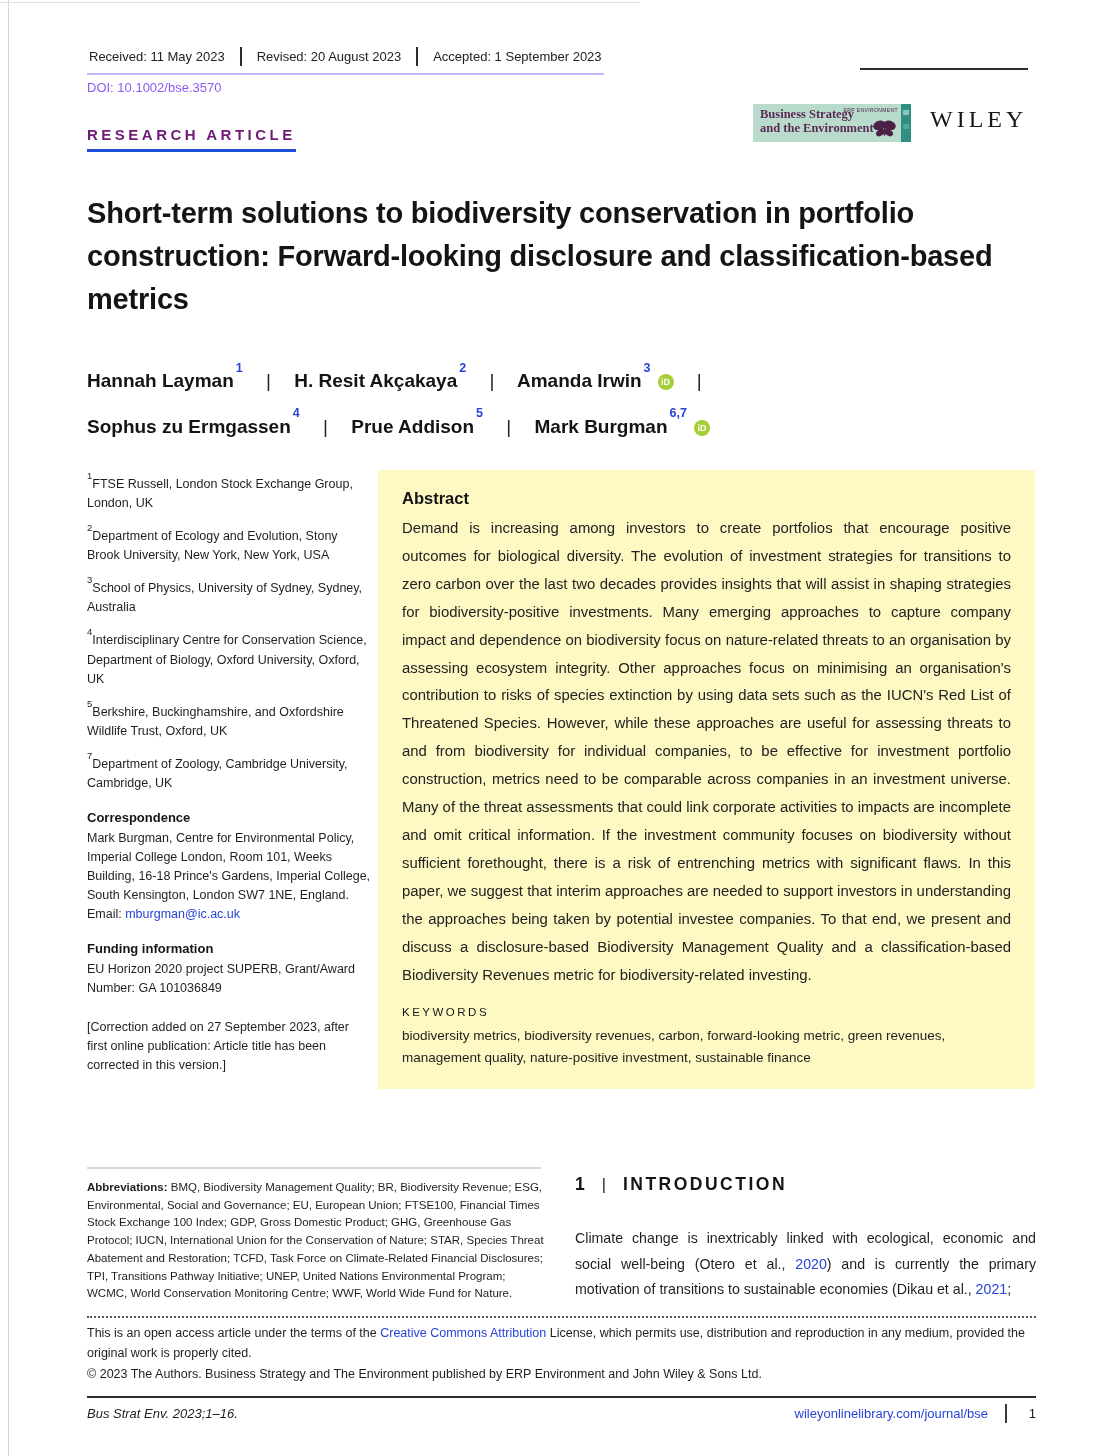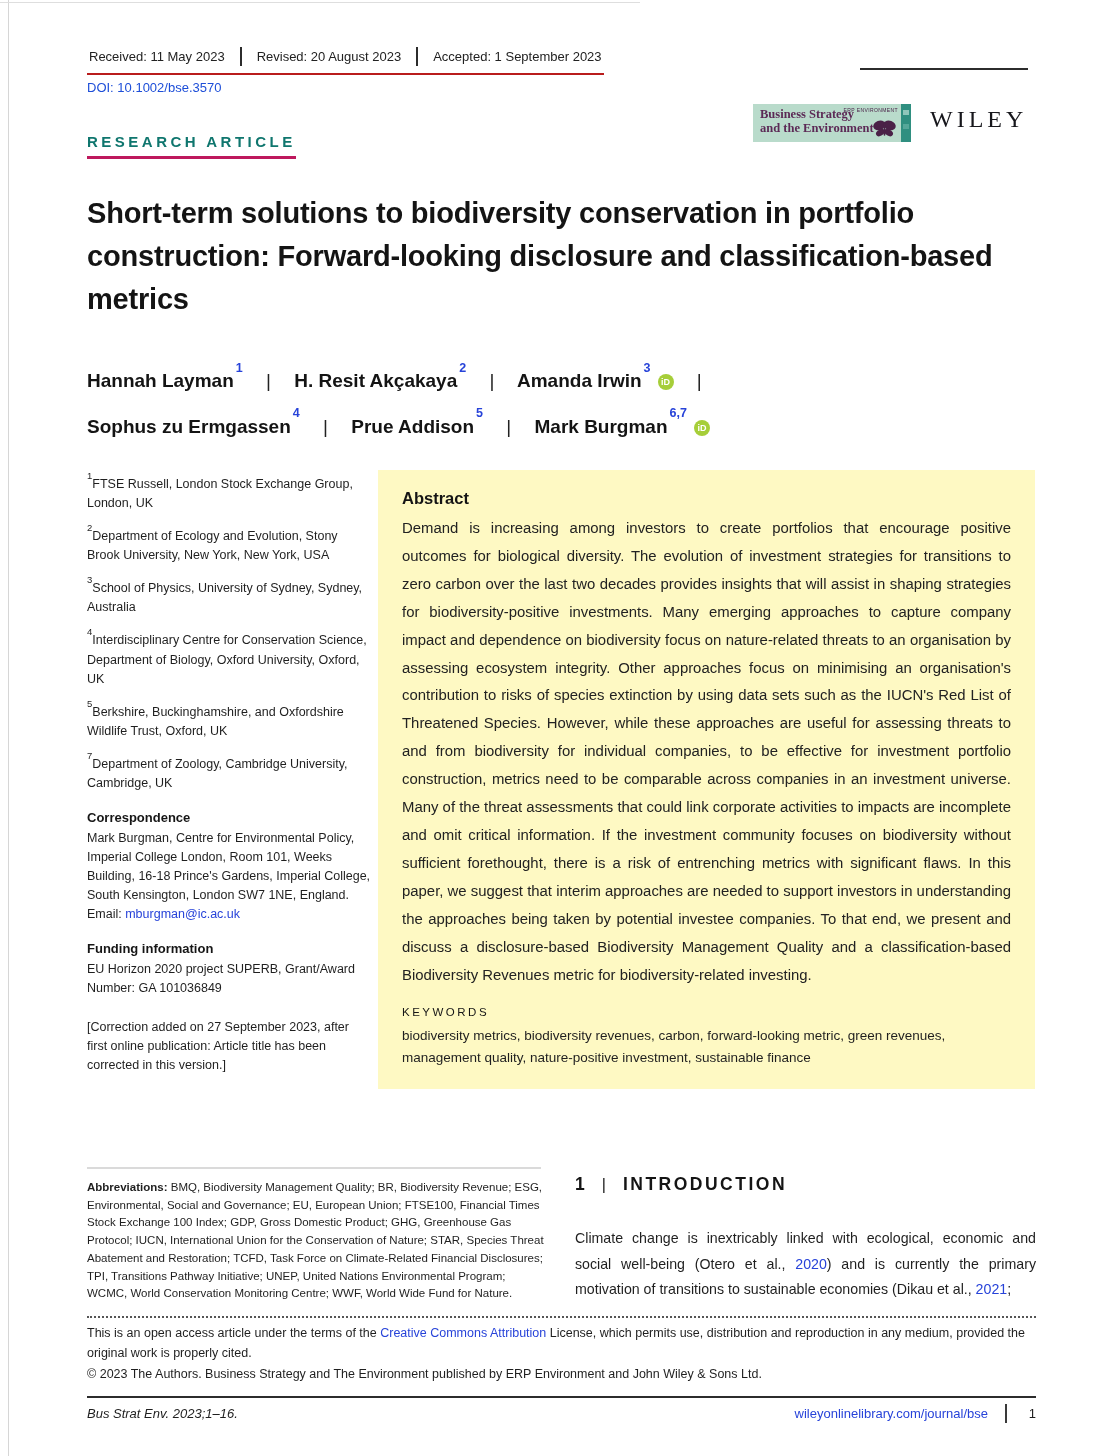--- a/index.html
+++ b/index.html
@@ -7,30 +7,30 @@
   .page {
     position:relative; width:1112px; height:1456px; background:#fff;
     font-family:"Liberation Sans", sans-serif; color:#1d1d1f; overflow:hidden;
   }
   .edge-left { position:absolute; left:8px; top:0; width:1px; height:100%; background:#d6d6d6; }
   .edge-top { position:absolute; left:0; top:2px; width:640px; height:1px; background:#dedede; }
 
   
   .hdr-dates {
     position:absolute; left:87px; top:47px; display:inline-flex; align-items:center;
-    border-bottom:2px solid #b91c1c; padding-bottom:7px; font-size:13px; color:#222;
+    border-bottom:2px solid #c4b5fd; padding-bottom:7px; font-size:13px; color:#222;
   }
   .hdr-dates .cell { padding:0 2px; }
   .hdr-dates .vdiv { width:2px; height:19px; background:#2c2c2c; margin:0 13px; }
   .hdr-rule-right { position:absolute; left:860px; top:68px; width:168px; height:2px; background:#2c2c2c; }
-  .doi { position:absolute; left:87px; top:80px; font-size:13px; color:#1d4ed8;text-align:center; }
+  .doi { position:absolute; left:87px; top:80px; font-size:13px; color:#8b5cf6;text-align:center; }
 
   .article-type {
-    position:absolute; left:87px; top:133px; font-size:15px; font-weight:700;
-    letter-spacing:3.5px; color:#0f766e; border-bottom:3px solid #be185d; padding-bottom:6px;
+    position:absolute; left:87px; top:126px; font-size:15px; font-weight:700;
+    letter-spacing:3.5px; color:#701a75; border-bottom:3px solid #1d4ed8; padding-bottom:6px;
   }
 
   
   .logo-box {
     position:absolute; left:753px; top:104px; width:158px; height:38px;
     background:#b9dbcb; display:flex; overflow:hidden;
   }
   .logo-text {
     flex:1; font-family:"Liberation Serif", serif; font-weight:700; font-size:12.5px;
     line-height:14px; color:#5c2a56; padding:3px 0 0 7px; white-space:nowrap;

